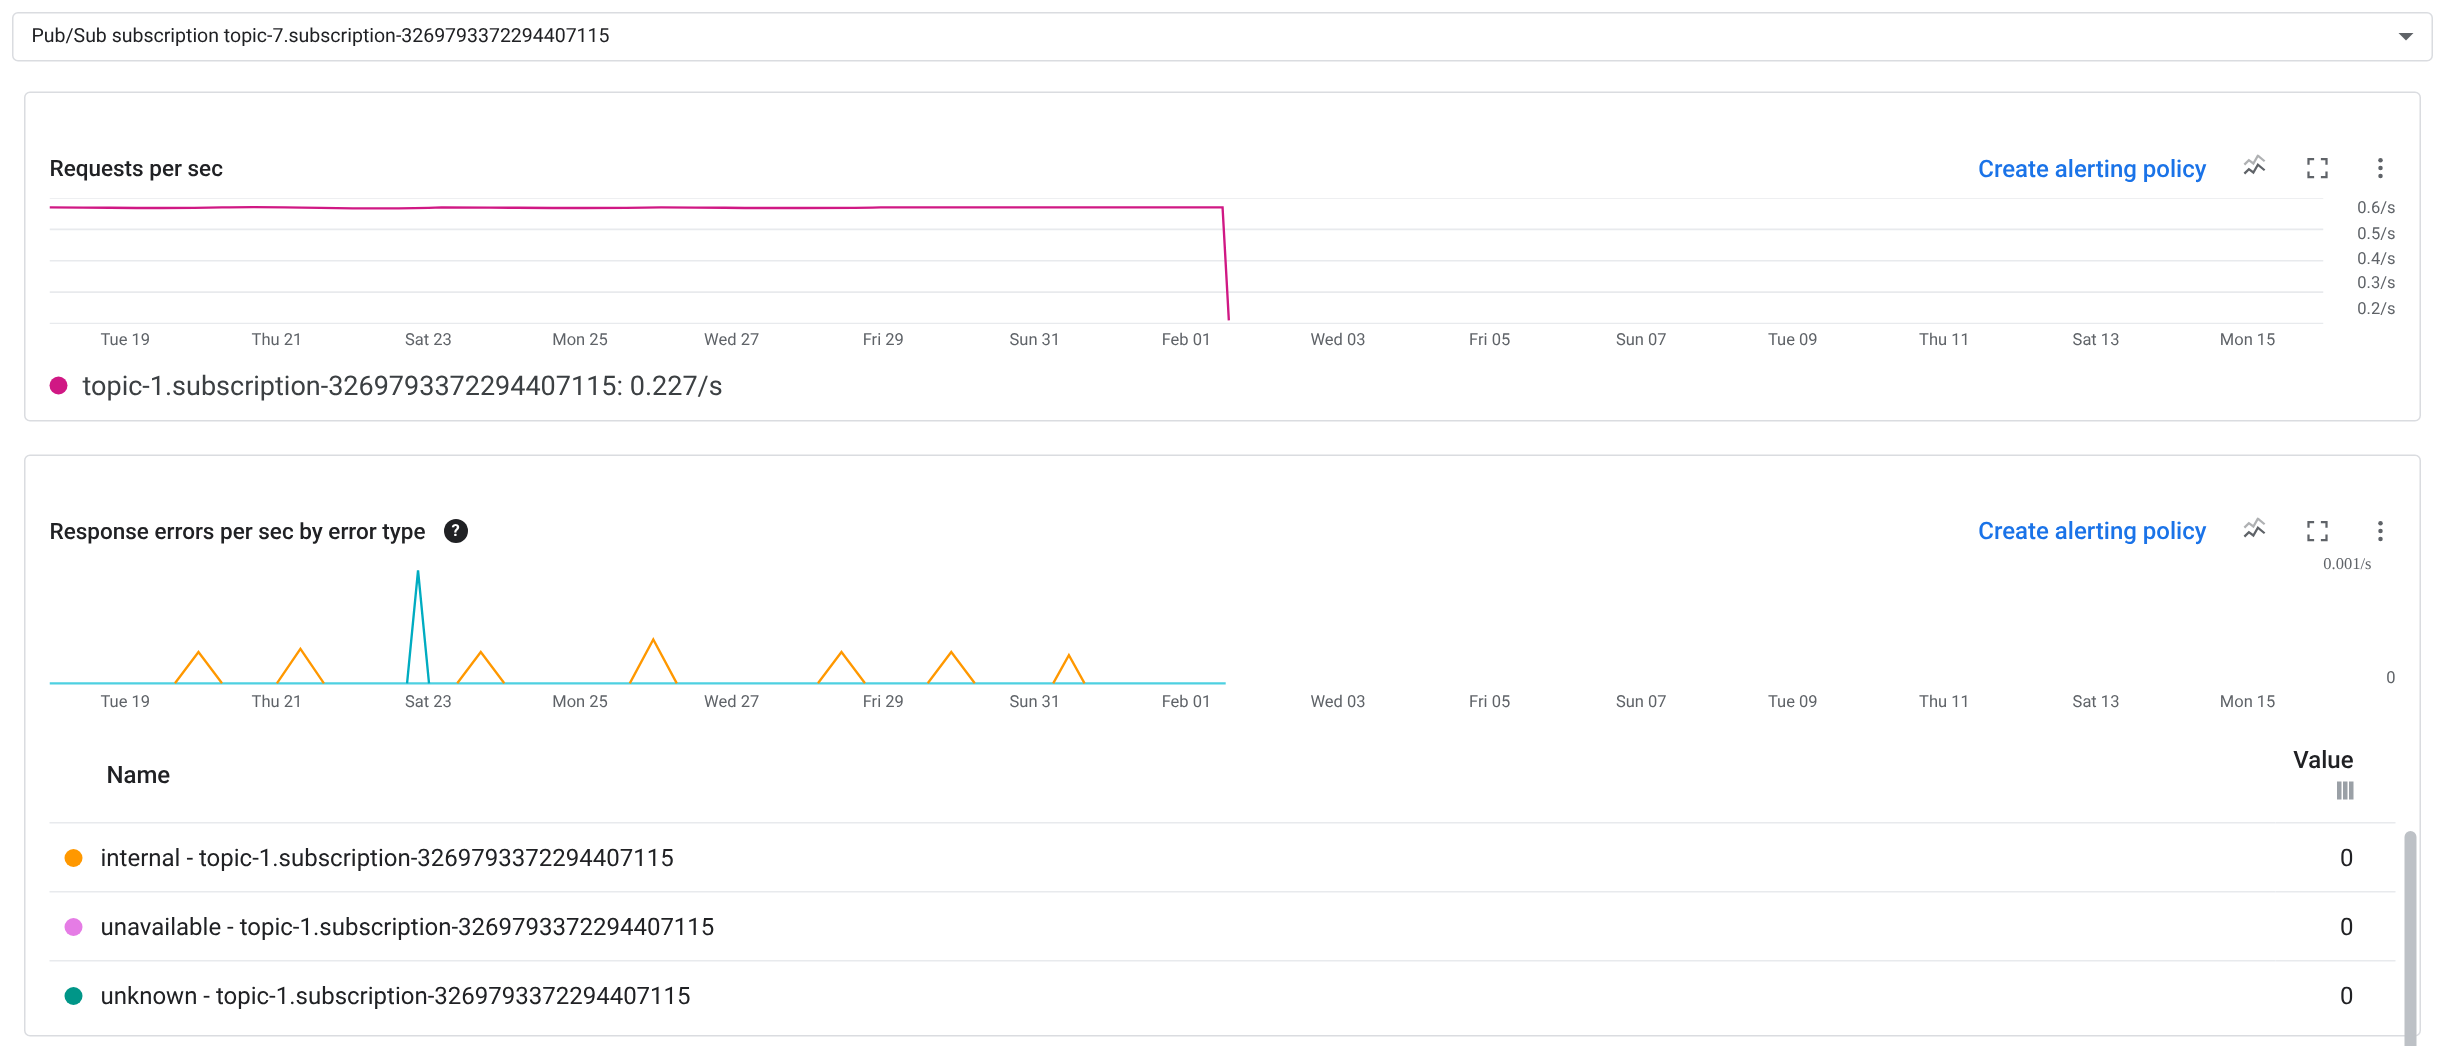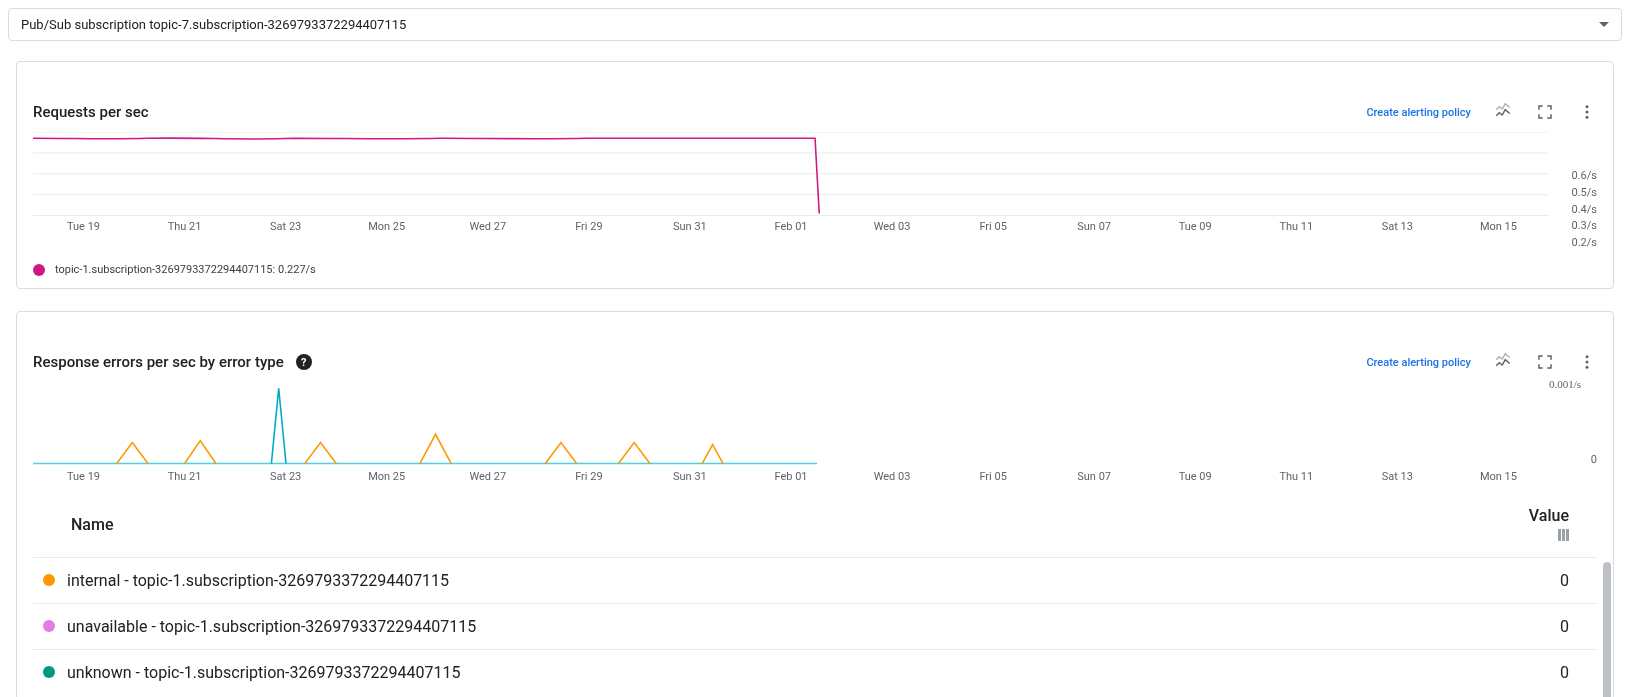--- a/index.html
+++ b/index.html
@@ -60,21 +60,21 @@
     align-items: center;
     justify-content: center;
   }
   .card-actions {
     display: flex;
     align-items: center;
     gap: 22px;
   }
   .link {
     color: #1a73e8;
-    font-size: 11px;
+    font-size: 16px;
     font-weight: 500;
     cursor: pointer;
   }
   .icon-btn {
     cursor: pointer;
     display: inline-flex;
     align-items: center;
     justify-content: center;
     width: 20px;
     height: 20px;
@@ -112,21 +112,21 @@
     justify-content: space-between;
     font-size: 11px;
     color: #5f6368;
     padding: 4px 0 0 0;
   }
   .xaxis span { flex: 1; text-align: center; white-space: nowrap; }
   .legend-line {
     display: flex;
     align-items: center;
     gap: 10px;
-    font-size: 11px;
+    font-size: 18px;
     color: #3c4043;
     margin-top: 14px;
   }
   .dot {
     width: 12px; height: 12px;
     border-radius: 50%;
     flex-shrink: 0;
   }
   .table {
     width: 100%;
@@ -230,21 +230,21 @@
         <span>Feb 01</span>
         <span>Wed 03</span>
         <span>Fri 05</span>
         <span>Sun 07</span>
         <span>Tue 09</span>
         <span>Thu 11</span>
         <span>Sat 13</span>
         <span>Mon 15</span>
       </div>
     </div>
-    <div class="chart-yaxis" style="height:80px;margin-top:37px;">
+    <div class="chart-yaxis" style="height:80px;">
       <span>0.6/s</span>
       <span>0.5/s</span>
       <span>0.4/s</span>
       <span>0.3/s</span>
       <span>0.2/s</span>
     </div>
   </div>
 
   <div class="legend-line">
     <span class="dot" style="background:#d01884"></span>

